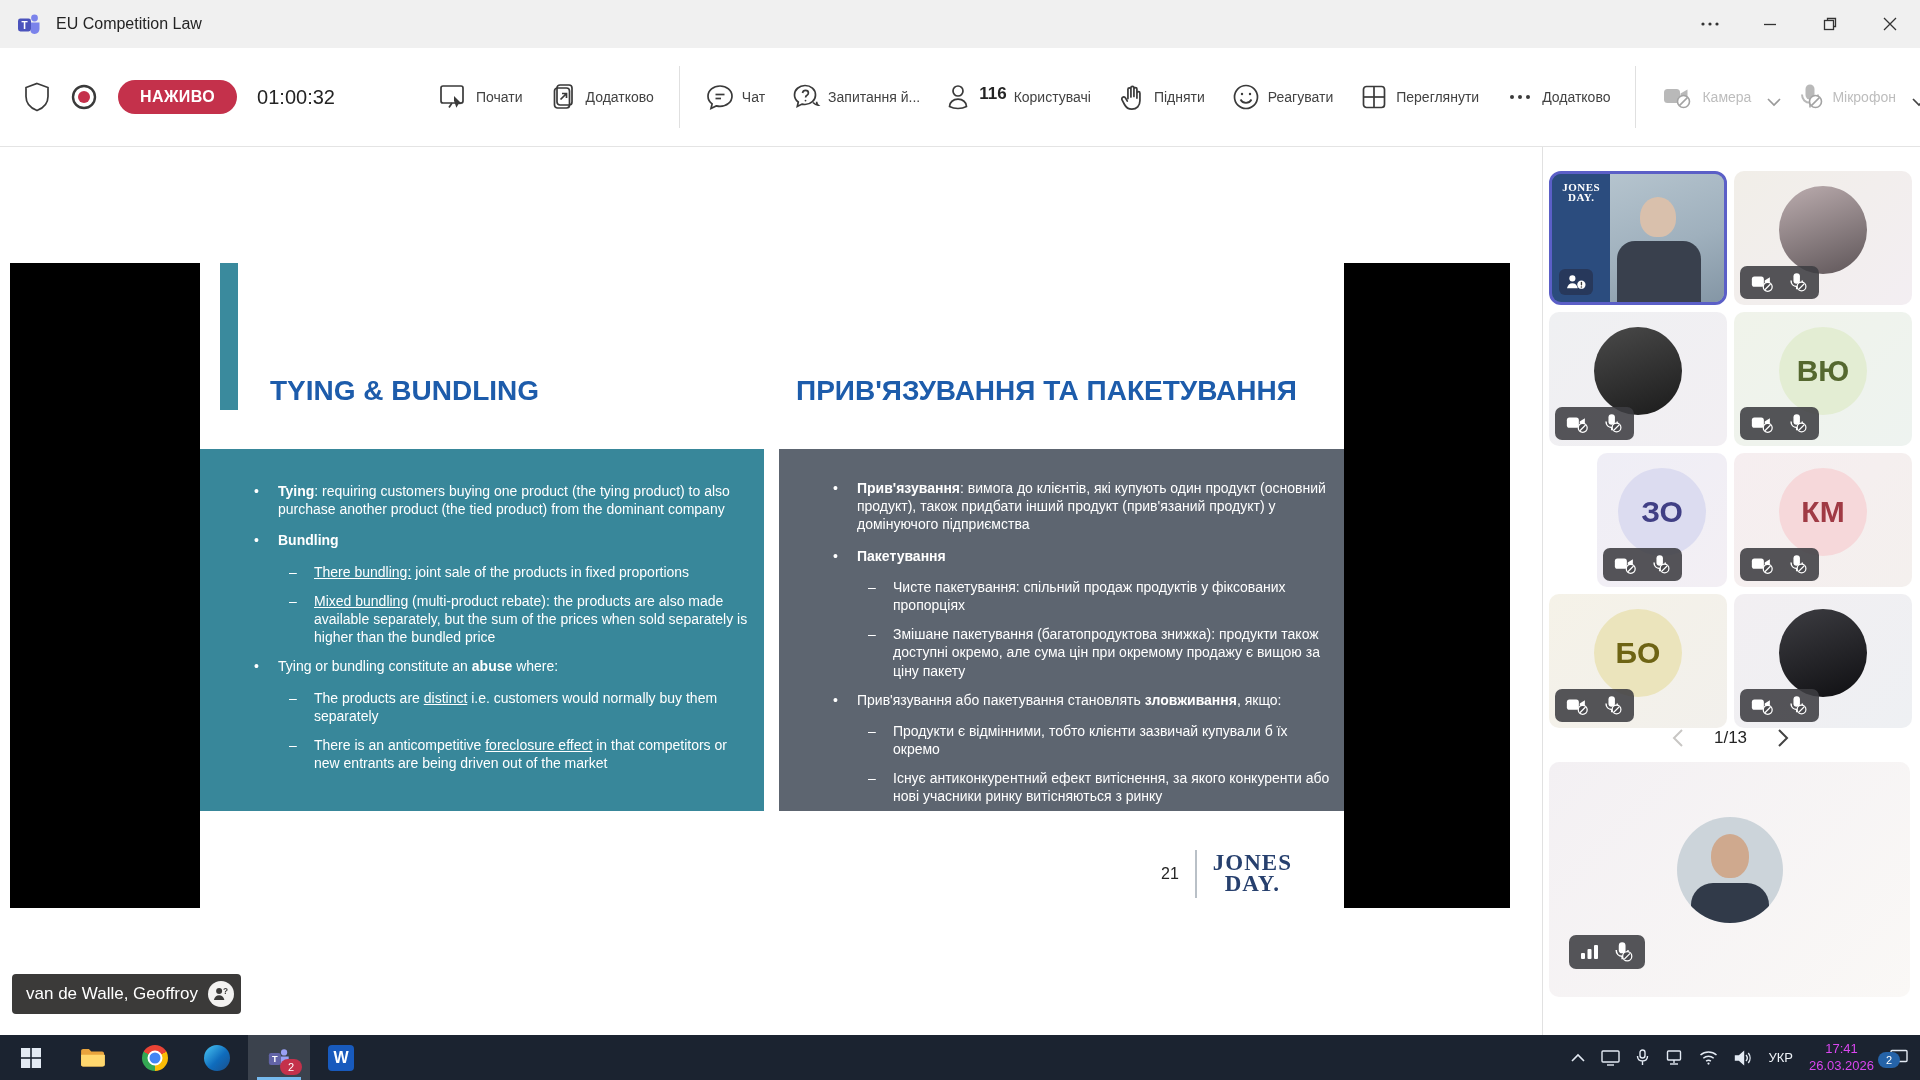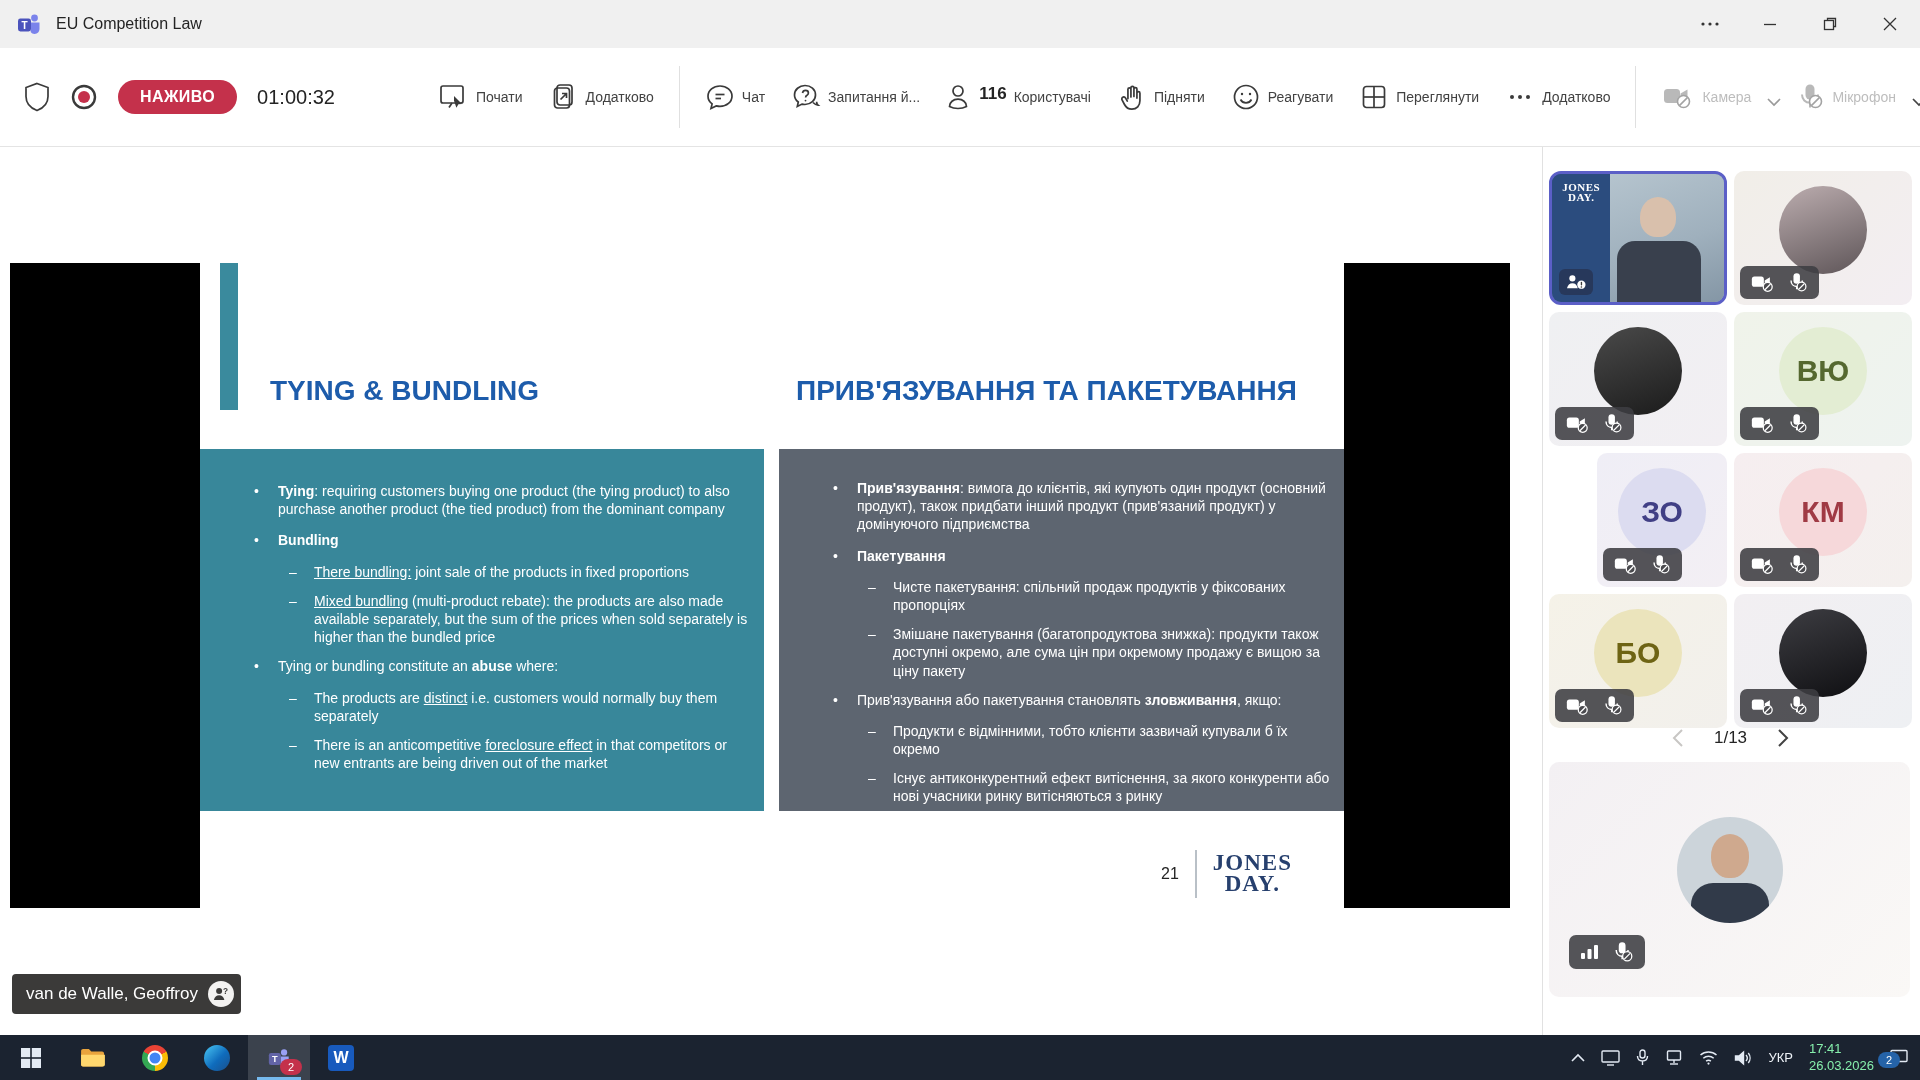--- a/index.html
+++ b/index.html
@@ -104,21 +104,21 @@
   .chrome-ic span{position:absolute;left:50%;top:50%;transform:translate(-50%,-50%);width:11px;height:11px;border-radius:50%;
       background:#4285f4;border:2.5px solid #fff}
   .edge-ic{width:26px;height:26px;border-radius:50%;background:linear-gradient(135deg,#45c0f0 5%,#0f6cbd 55%,#1a4f8b 100%)}
   .word-ic{width:26px;height:26px;border-radius:4px;background:#185abd;color:#fff;font-weight:700;font-size:16px;
       display:flex;align-items:center;justify-content:center}
   .app-badge{position:absolute;right:8px;bottom:5px;min-width:16px;height:16px;border-radius:8px;background:#c4314b;
       color:#fff;font-size:11px;display:flex;align-items:center;justify-content:center;padding:0 3px}
   .tray{margin-left:auto;display:flex;align-items:center;gap:16px;padding-right:12px}
   .tray-ic{display:flex;align-items:center;justify-content:center;cursor:pointer}
   .lang{font-size:13px;color:#eef2f7;cursor:pointer}
-  .clock{font-size:13px;color:#86efac;line-height:1.3;cursor:pointer}
+  .clock{font-size:13px;color:#d946ef;line-height:1.3;text-align:center;cursor:pointer}
   .notif{position:relative;cursor:pointer}
   .notif-badge{position:absolute;left:-12px;bottom:-2px;min-width:16px;height:16px;border-radius:8px;background:#2563a8;
       color:#fff;font-size:11px;display:flex;align-items:center;justify-content:center;padding:0 3px}
 </style>
 </head>
 <body>
 
 <div class="titlebar">
   <span class="tb-appicon">
     <svg width="26" height="26" viewBox="0 0 26 26">

